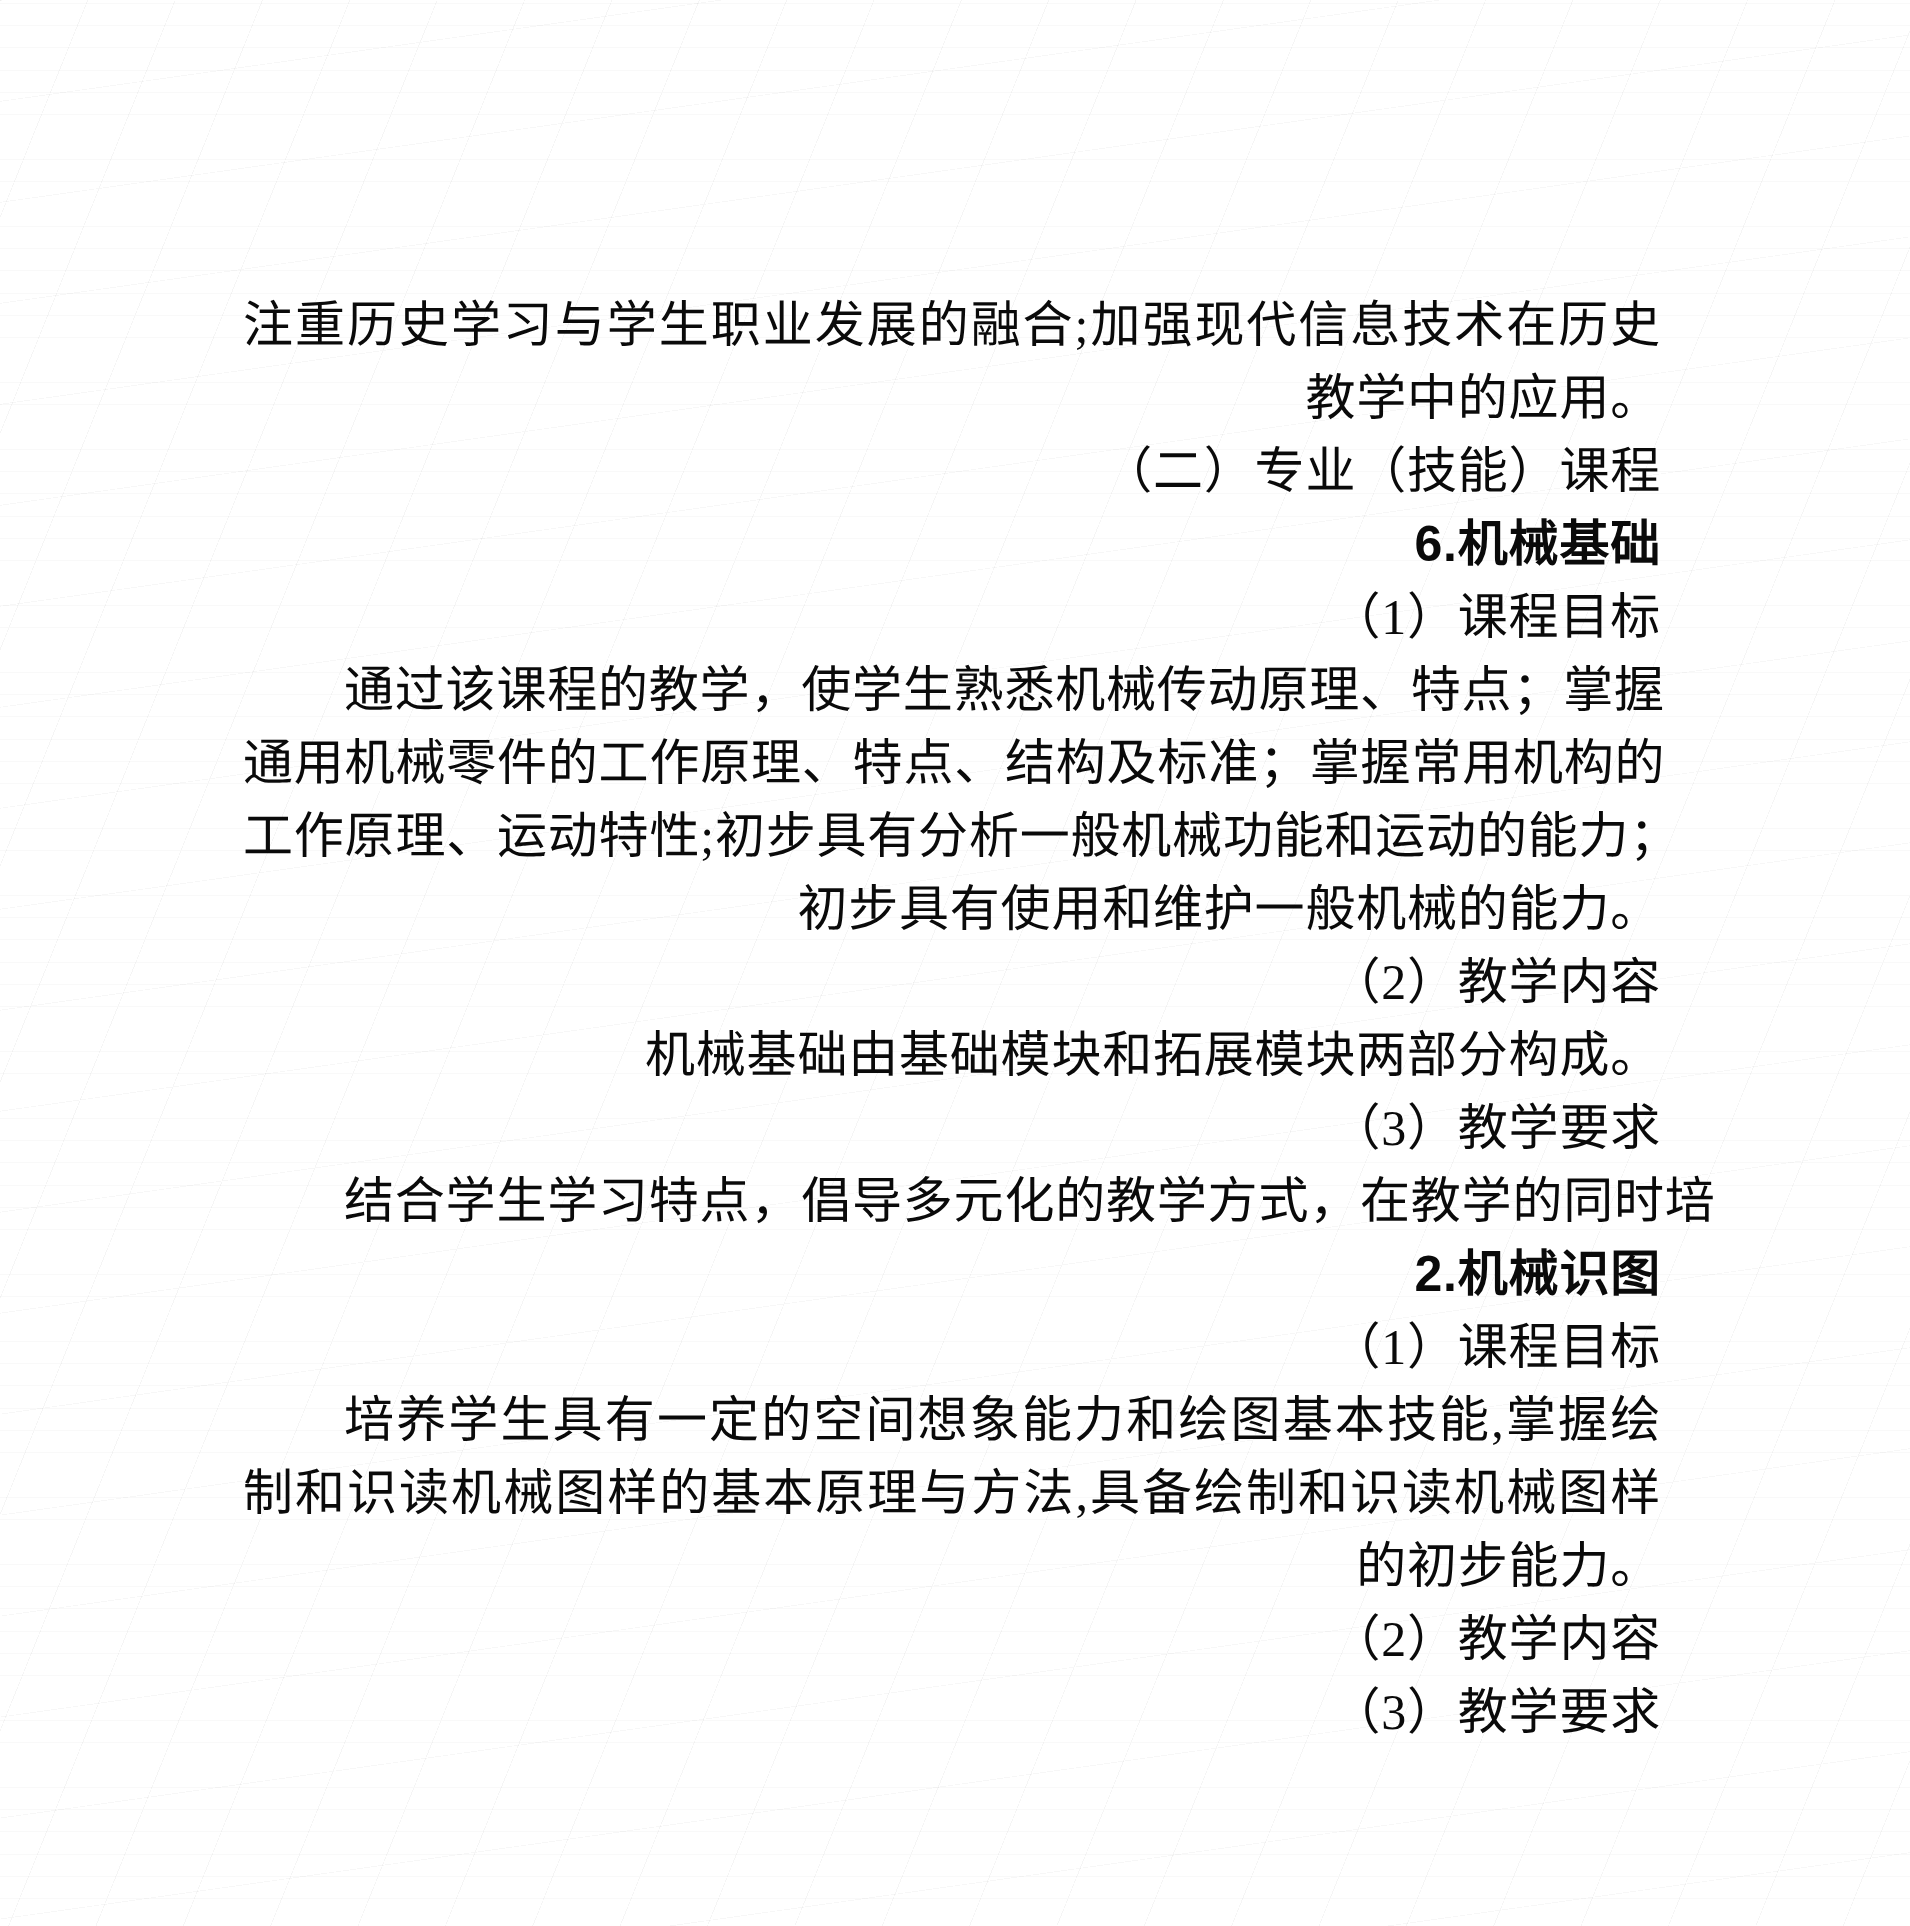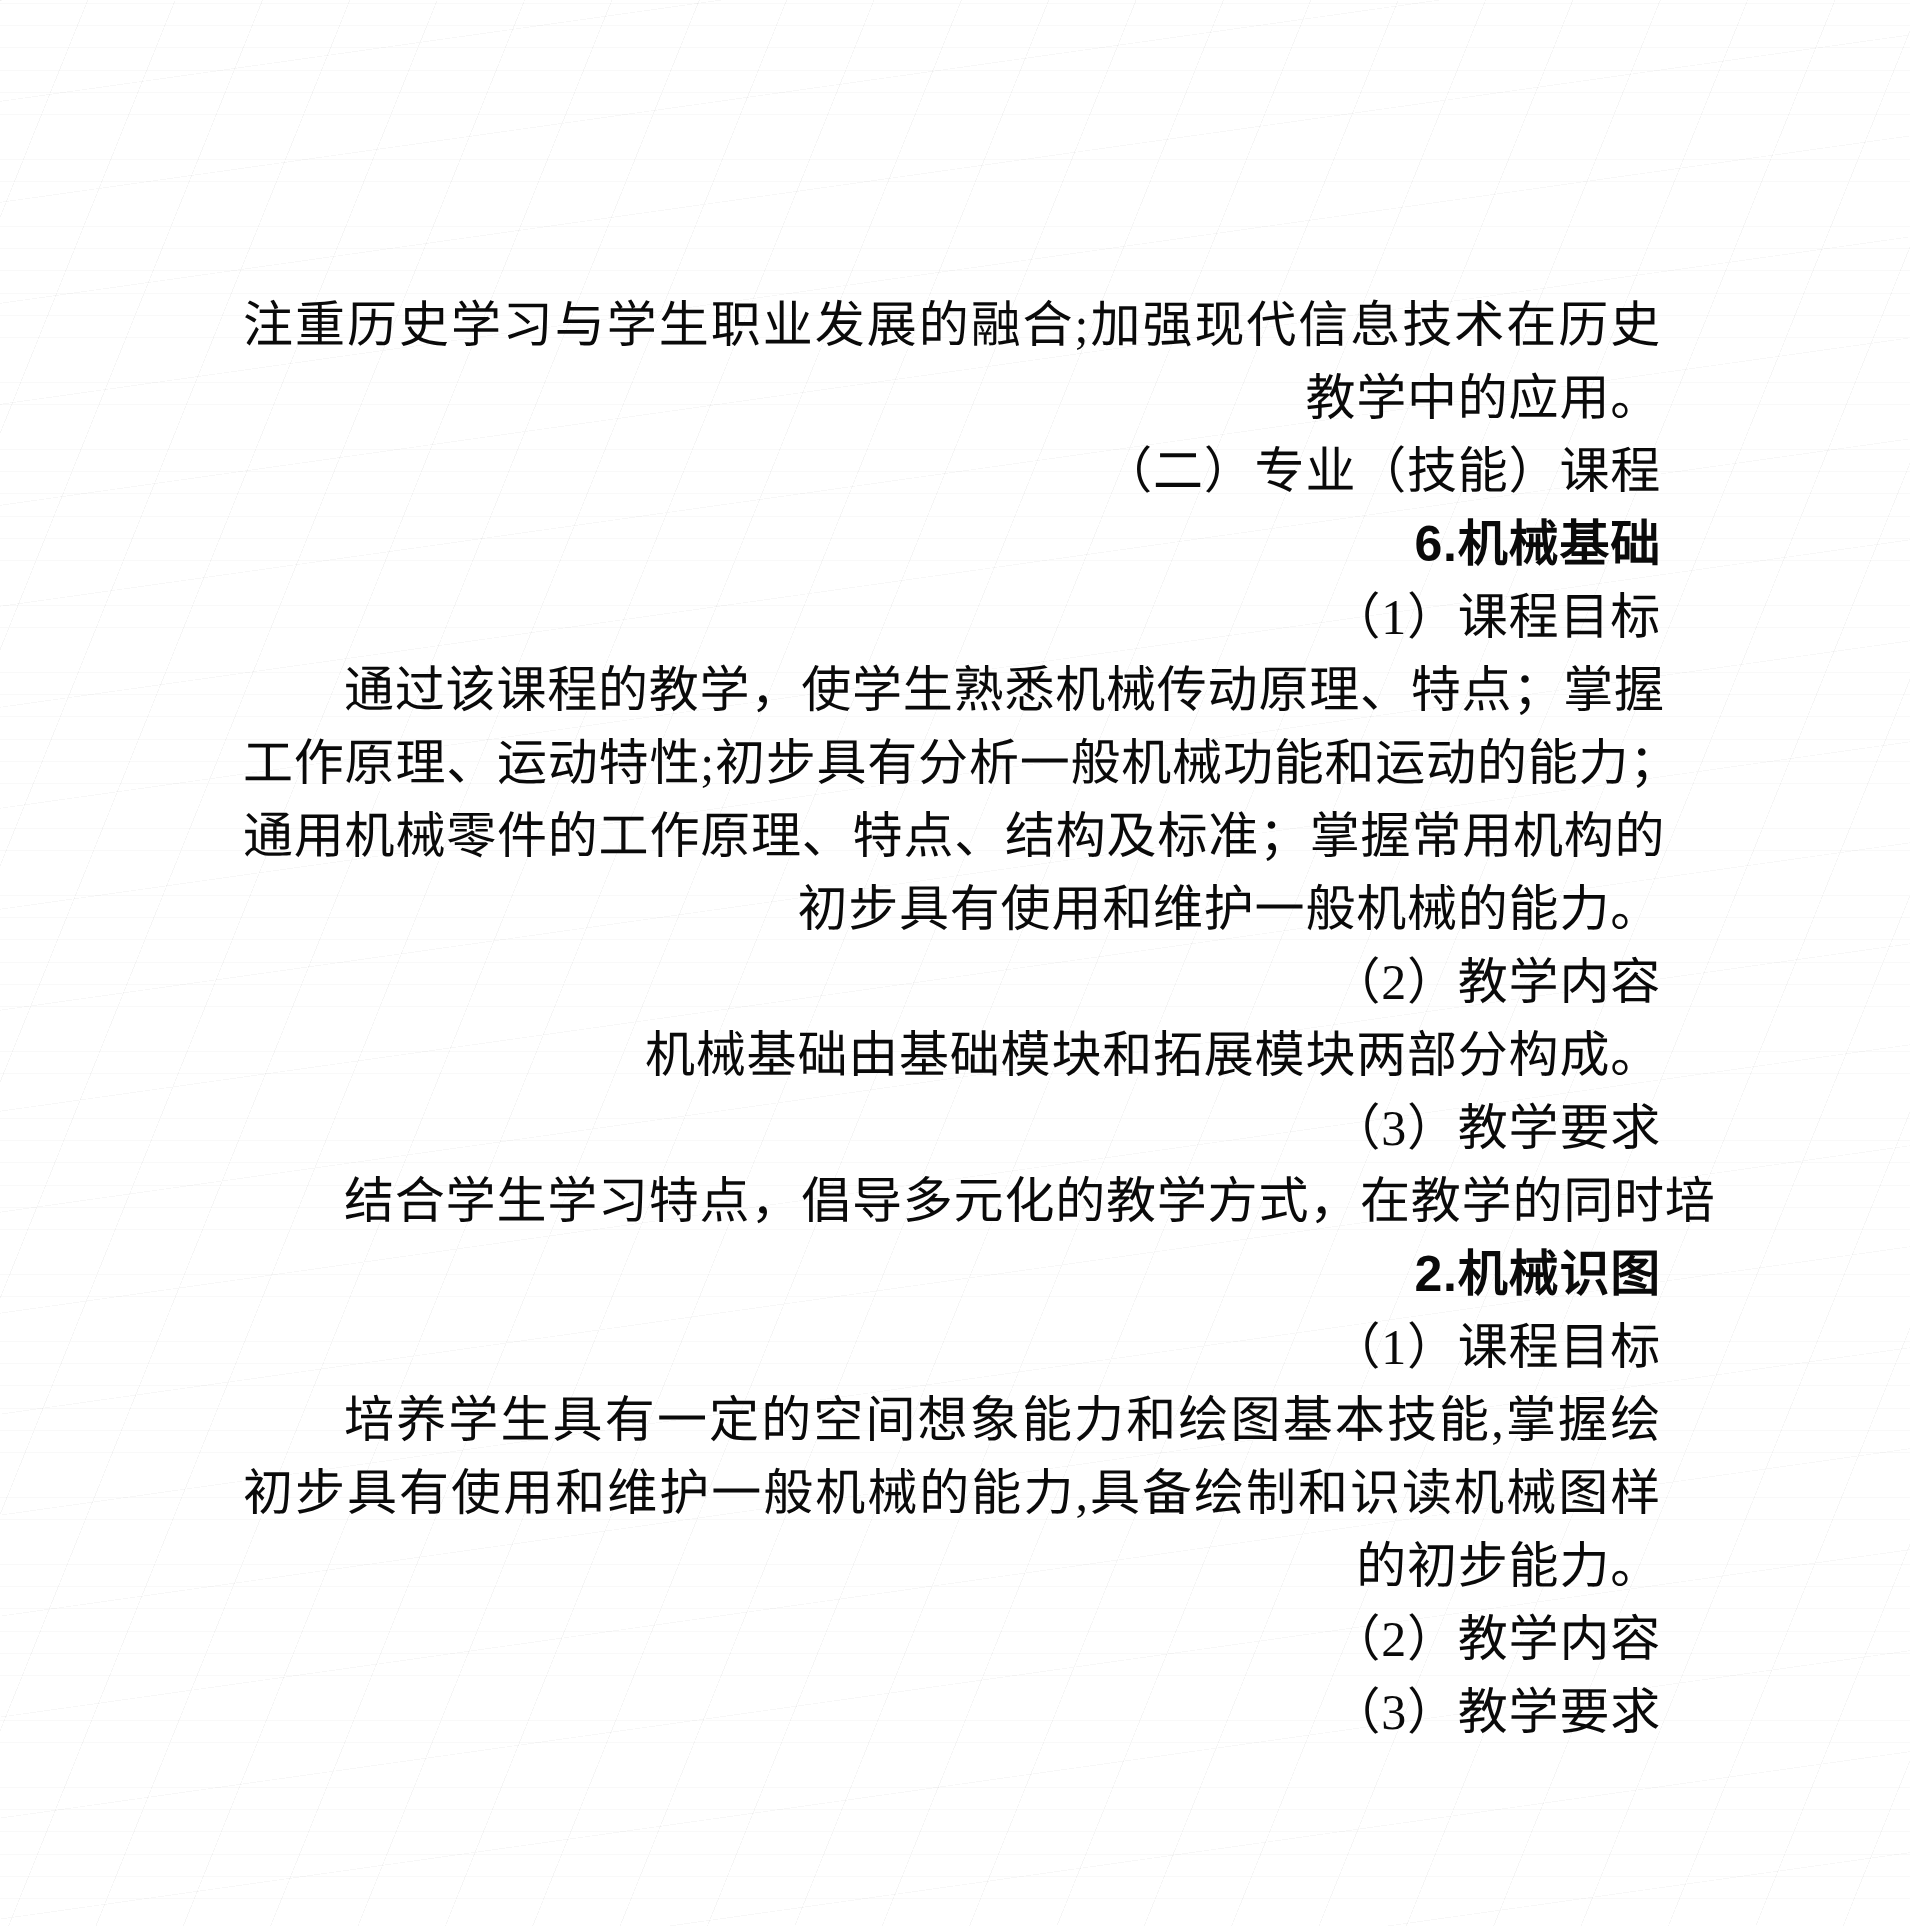--- a/index.html
+++ b/index.html
@@ -48,30 +48,30 @@
 <div class="page">
   <div class="noise"></div>
 
   <div class="text-block">
       <div class="line justify">注重历史学习与学生职业发展的融合;加强现代信息技术在历史</div>
       <div class="line">教学中的应用。</div>
       <div class="line indent">（二）专业（技能）课程</div>
       <div class="line indent bold">6.机械基础</div>
       <div class="line indent">（1）课程目标</div>
       <div class="line indent justify">通过该课程的教学，使学生熟悉机械传动原理、特点；掌握</div>
+      <div class="line justify">通用机械零件的工作原理、特点、结构及标准；掌握常用机构的</div>
       <div class="line justify">工作原理、运动特性;初步具有分析一般机械功能和运动的能力；</div>
-      <div class="line justify">通用机械零件的工作原理、特点、结构及标准；掌握常用机构的</div>
       <div class="line">初步具有使用和维护一般机械的能力。</div>
       <div class="line indent">（2）教学内容</div>
       <div class="line indent">机械基础由基础模块和拓展模块两部分构成。</div>
       <div class="line indent">（3）教学要求</div>
       <div class="line indent justify">结合学生学习特点，倡导多元化的教学方式，在教学的同时培</div>
       <div class="line indent bold">2.机械识图</div>
       <div class="line indent">（1）课程目标</div>
       <div class="line indent justify">培养学生具有一定的空间想象能力和绘图基本技能,掌握绘</div>
-      <div class="line justify">初步具有使用和维护一般机械的能力,具备绘制和识读机械图样</div>
+      <div class="line justify">制和识读机械图样的基本原理与方法,具备绘制和识读机械图样</div>
       <div class="line">的初步能力。</div>
       <div class="line indent">（2）教学内容</div>
       <div class="line indent">（3）教学要求</div>
     </div>
 
 </div>
 
 
 </body></html>

